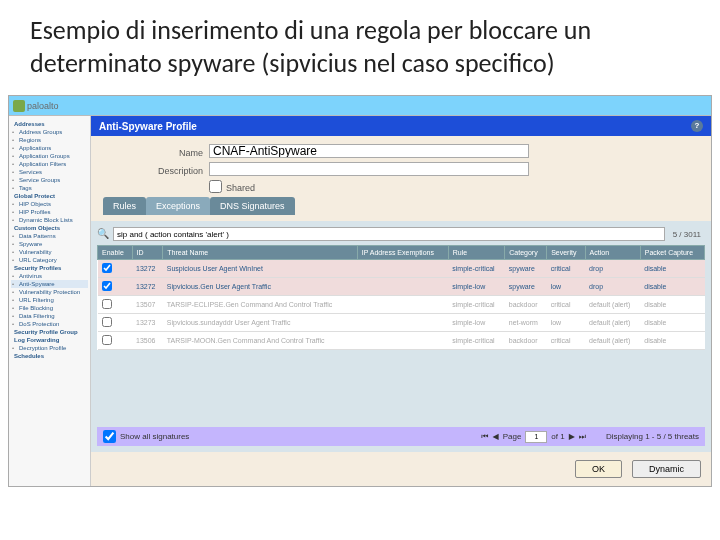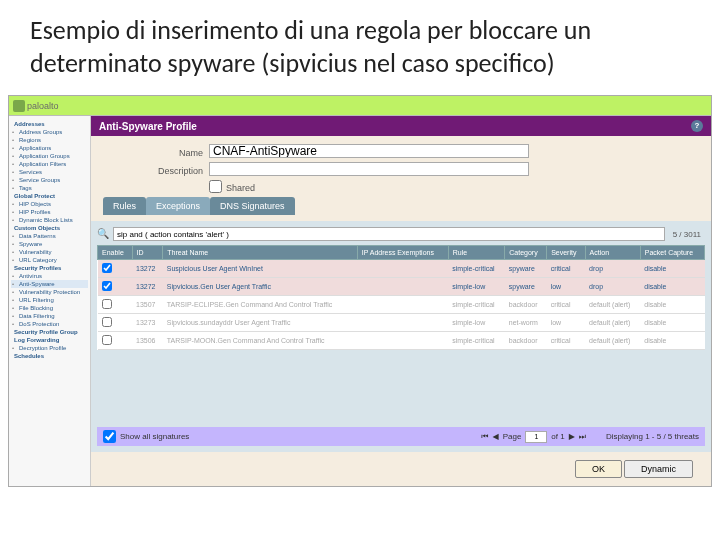--- a/index.html
+++ b/index.html
@@ -1,29 +1,29 @@
 <!DOCTYPE html>
 <html><head>
 <meta charset="utf-8">
 <style>
   * { box-sizing: border-box; margin: 0; padding: 0; }
   body { font-family: Arial, sans-serif; font-size: 9px; width: 720px; height: 540px; background: #fff; overflow: hidden; }
   .slide-title { font-family: Calibri, Arial, sans-serif; font-size: 26px; color: #222; padding: 14px 30px 10px 30px; line-height: 1.25; }
   .app { margin: 6px 8px 0 8px; border: 1px solid #aaa; }
-  .topbar { height: 20px; background: #bef264; display: flex; align-items: center; padding: 0 4px; border-bottom: 1px solid #bbb; }
+  .topbar { height: 20px; background: #7dd3fc; display: flex; align-items: center; padding: 0 4px; border-bottom: 1px solid #bbb; }
   .logo { font-size: 9px; color: #6a6a6a; display: flex; align-items: center; gap: 2px; }
   .logo-icon { width: 12px; height: 12px; background: #7aa84a; border-radius: 2px; }
   .main { display: flex; height: 370px; }
   .sidebar { width: 82px; background: #f7f7f7; border-right: 1px solid #ccc; padding: 4px 2px; overflow: hidden; }
   .sidebar-item { font-size: 6px; color: #2a5a8a; padding: 1px 0 1px 8px; white-space: nowrap; overflow: hidden; cursor: pointer; position: relative; }
   .sidebar-item::before { content: '•'; position: absolute; left: 1px; font-size: 6px; color: #888; }
   .sidebar-item.sel { background: #dce8f4; }
   .sidebar-group { font-size: 6px; color: #2a5a8a; padding: 1px 0 1px 3px; font-weight: bold; white-space: nowrap; overflow: hidden; cursor: pointer; }
   .content { flex: 1; background: #fff; display: flex; flex-direction: column; }
-  .panel-header { background: #701a75; color: #fff; font-size: 10px; font-weight: bold; padding: 4px 8px; display: flex; justify-content: space-between; align-items: center; }
+  .panel-header { background: #1d4ed8; color: #fff; font-size: 10px; font-weight: bold; padding: 4px 8px; display: flex; justify-content: space-between; align-items: center; }
   .help-icon { width: 12px; height: 12px; border-radius: 50%; background: #5a7a9a; color: #fff; font-size: 8px; text-align: center; line-height: 12px; }
   .form-area { background: #f5ede0; padding: 8px 8px 6px 8px; }
   .form-row { display: flex; align-items: flex-end; margin-bottom: 4px; }
   .form-label { width: 110px; text-align: right; font-size: 9px; color: #555; padding-right: 6px; }
   .form-input { flex: 1; max-width: 320px; height: 14px; border: 1px solid #aaa; background: #fff; font-size: 12px; padding: 0 3px; }
   .form-check { margin-left: 0; }
   .tabs { display: flex; gap: 0; background: #f5ede0; padding: 0 4px; }
   .tab { padding: 4px 10px; font-size: 9px; background: #6a8a9a; color: #fff; border-radius: 3px 3px 0 0; cursor: pointer; }
   .tab.active { background: #8aaabb; }
   .tab-body { background: #d8e4ea; padding: 6px; flex: 1; display: flex; flex-direction: column; }
@@ -34,21 +34,21 @@
   table { width: 100%; border-collapse: collapse; background: #fff; font-size: 7px; }
   th { background: #6a8a9a; color: #fff; text-align: left; padding: 3px 4px; border: 1px solid #8aa; font-weight: normal; }
   td { padding: 3px 4px; border-bottom: 1px solid #ddd; color: #2a5a8a; }
   tr.enabled-row { background: #f0dcdc; }
   tr.disabled-row { background: #fff; color: #aaa; }
   tr.disabled-row td { color: #aaa; }
   .chk { width: 10px; height: 10px; }
   .footer-bar { background: #c4b5fd; display: flex; align-items: center; padding: 3px 6px; font-size: 8px; color: #333; margin-top: auto; }
   .footer-bar .pager { margin-left: auto; display: flex; align-items: center; gap: 4px; }
   .page-input { width: 22px; height: 12px; border: 1px solid #aaa; font-size: 7px; text-align: center; }
-  .buttons { display: flex; justify-content: flex-end; gap: 2px; padding: 8px 18px; background: #f5ede0; }
+  .buttons { display: flex; justify-content: flex-end; gap: 10px; padding: 8px 10px; background: #f5ede0; }
   .btn { padding: 3px 16px; font-size: 9px; border: 1px solid #888; background: #eee; border-radius: 2px; cursor: pointer; }
   .btn.primary { background: #f8f0d8; }
 </style>
 </head>
 <body>
 
 <div class="slide-title">Esempio di inserimento di una regola per bloccare un determinato spyware (sipvicius nel caso specifico)</div>
 
 <div class="app">
   <div class="topbar">

